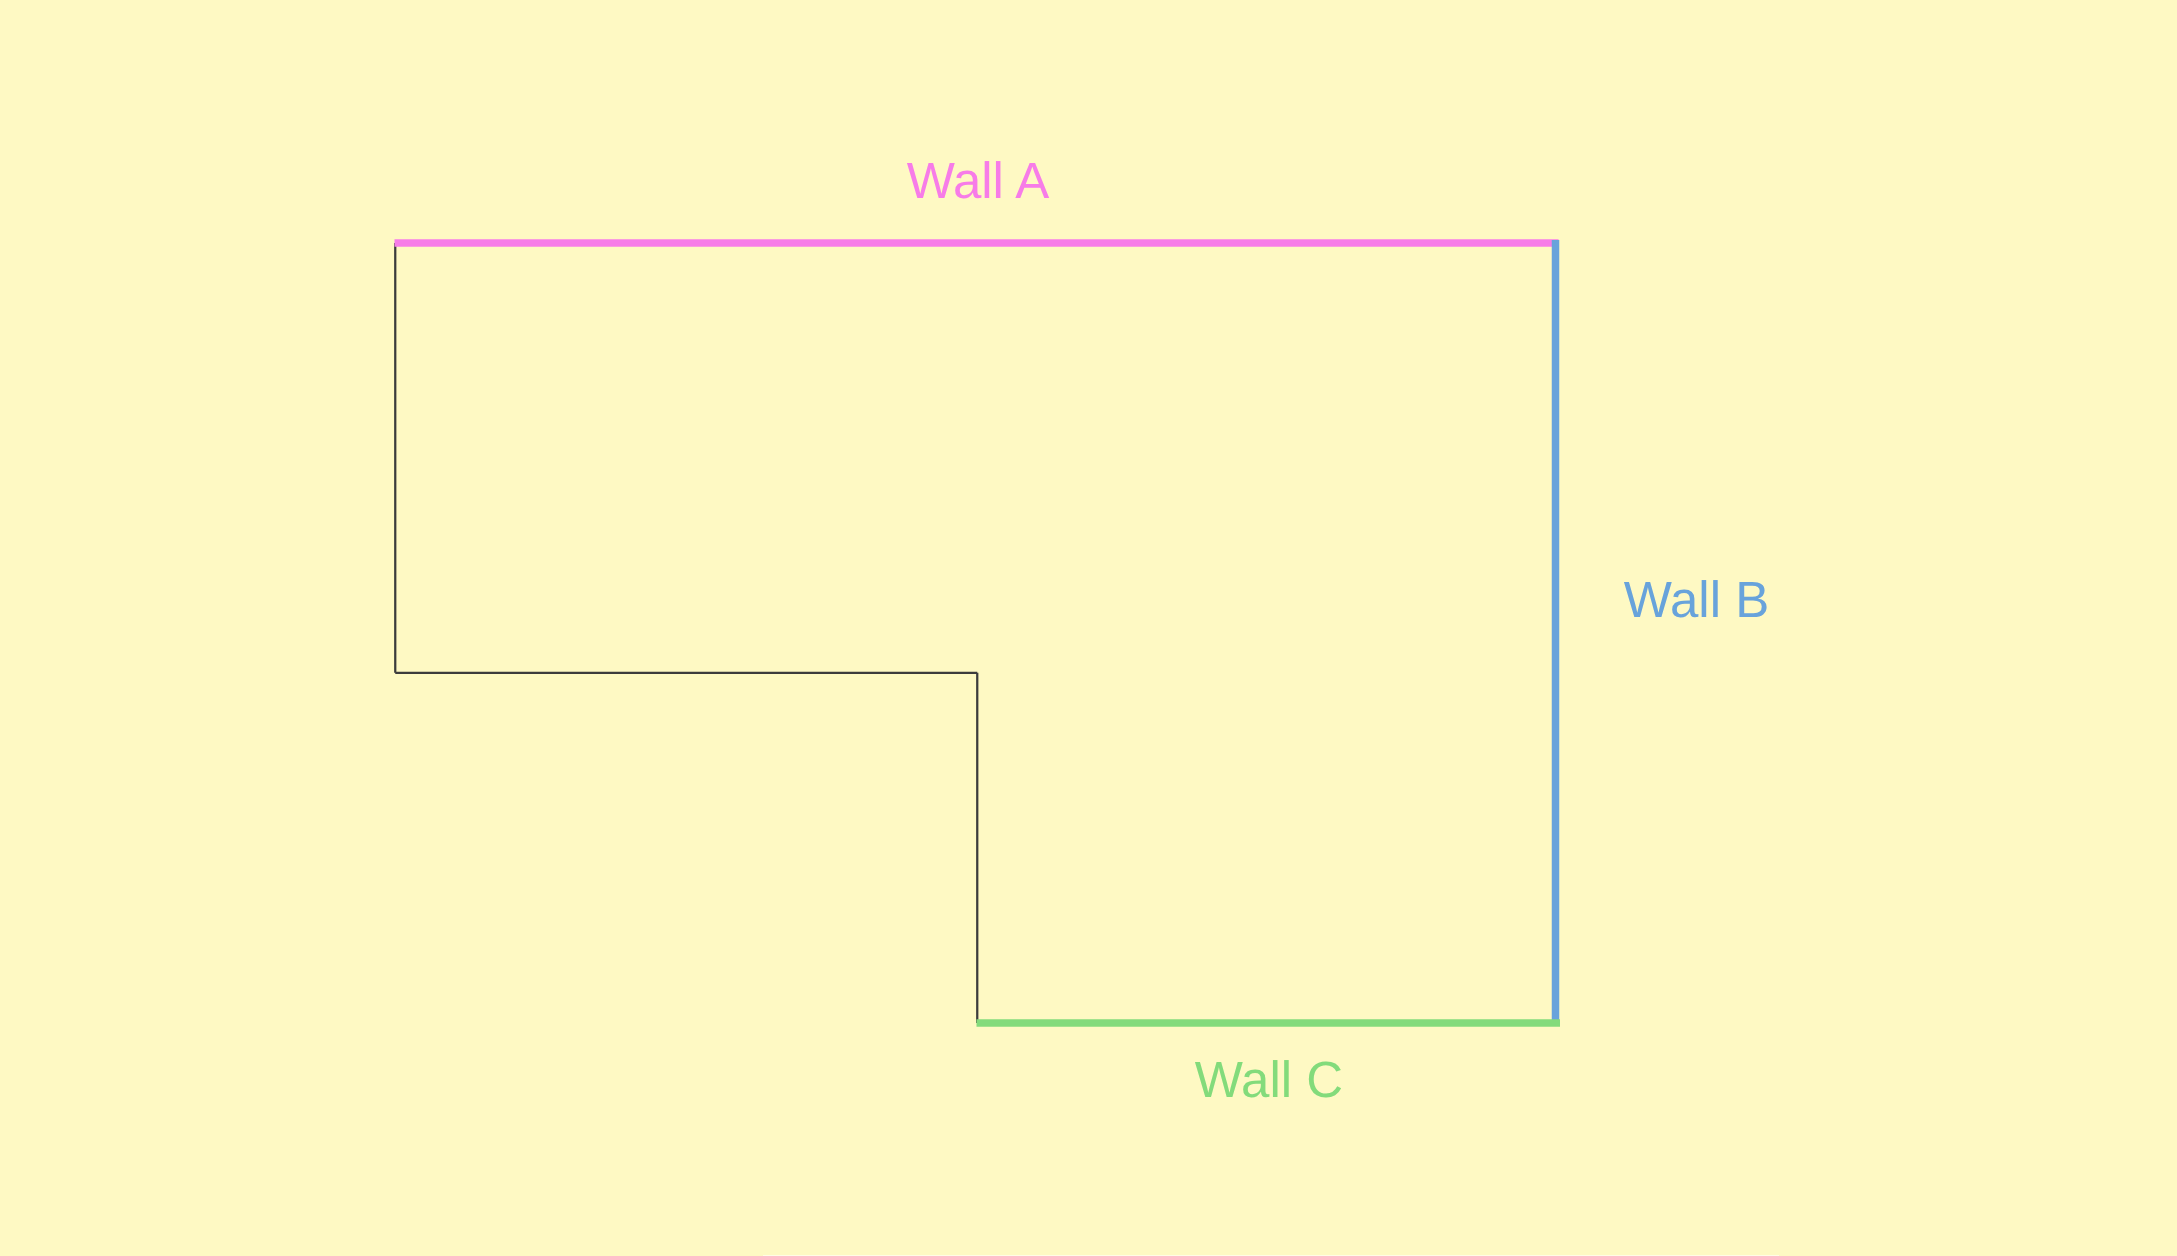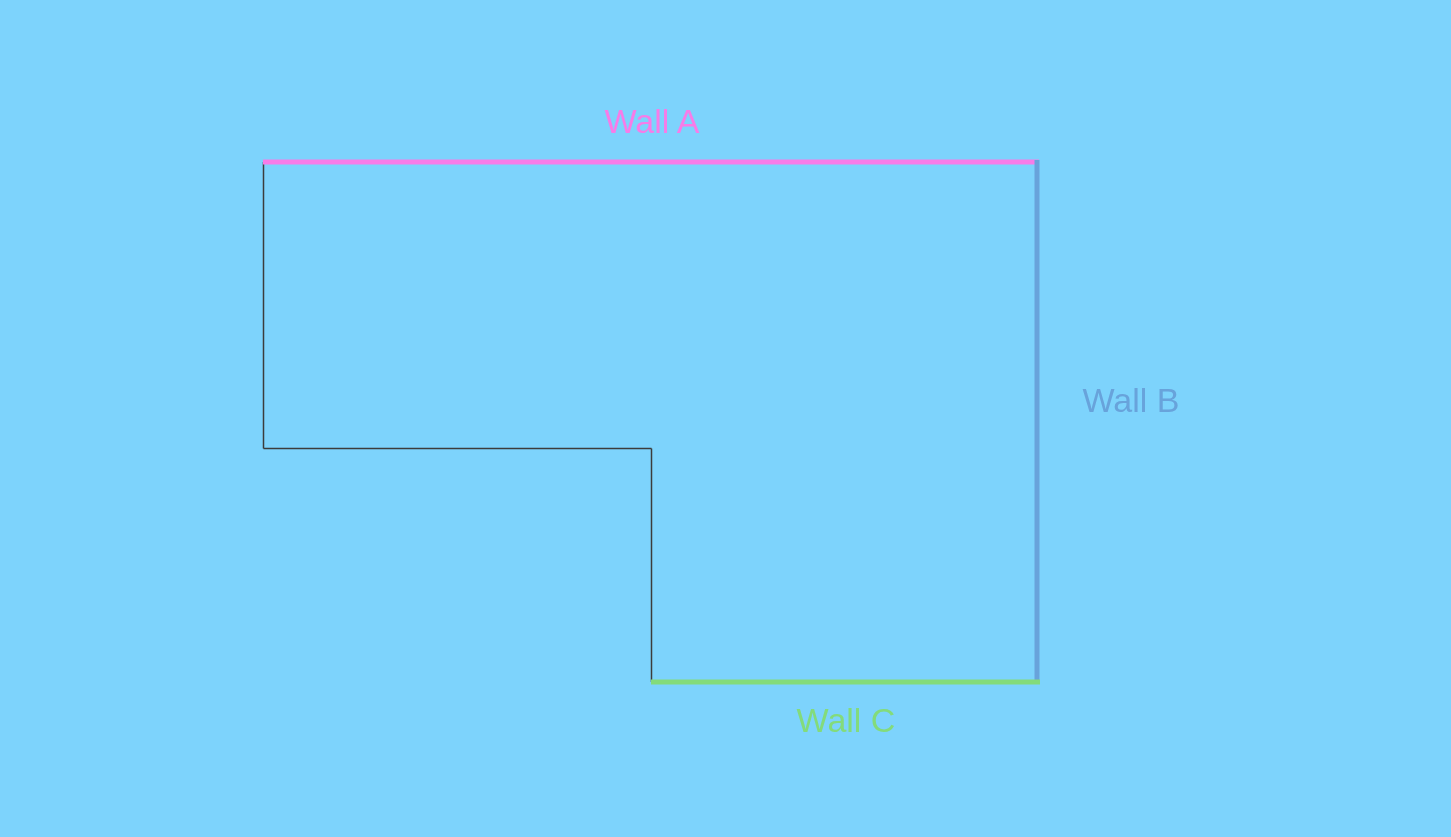--- a/index.html
+++ b/index.html
@@ -8,21 +8,21 @@
     background: #ffffff;
     width: 1451px;
     height: 837px;
     overflow: hidden;
     font-family: "Liberation Sans", sans-serif;
   }
   .canvas-wrap {
     position: relative;
     width: 1451px;
     height: 837px;
-    background: #7dd3fc;
+    background: #fef9c3;
   }
   svg.floorplan {
     display: block;
     width: 1451px;
     height: 837px;
   }
   svg.floorplan text {
     font-family: "Liberation Sans", sans-serif;
     font-weight: 400;
   }

